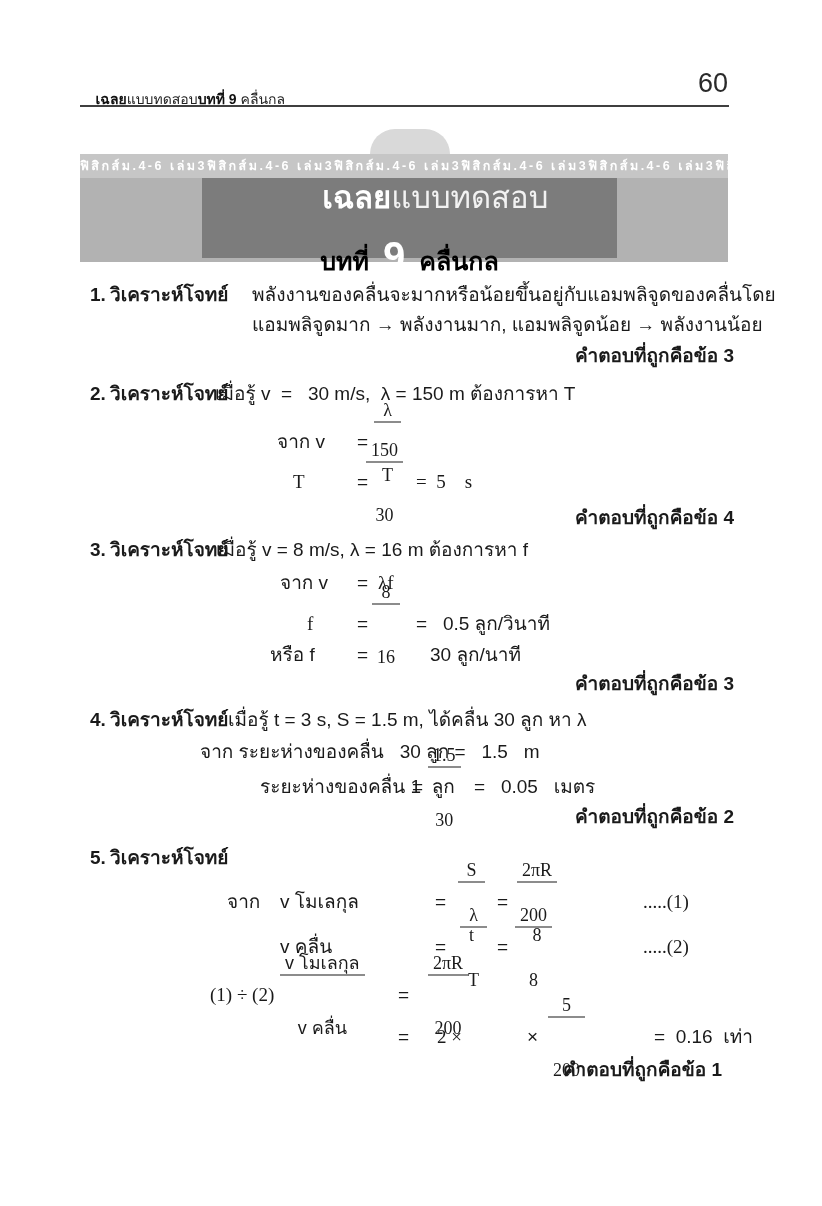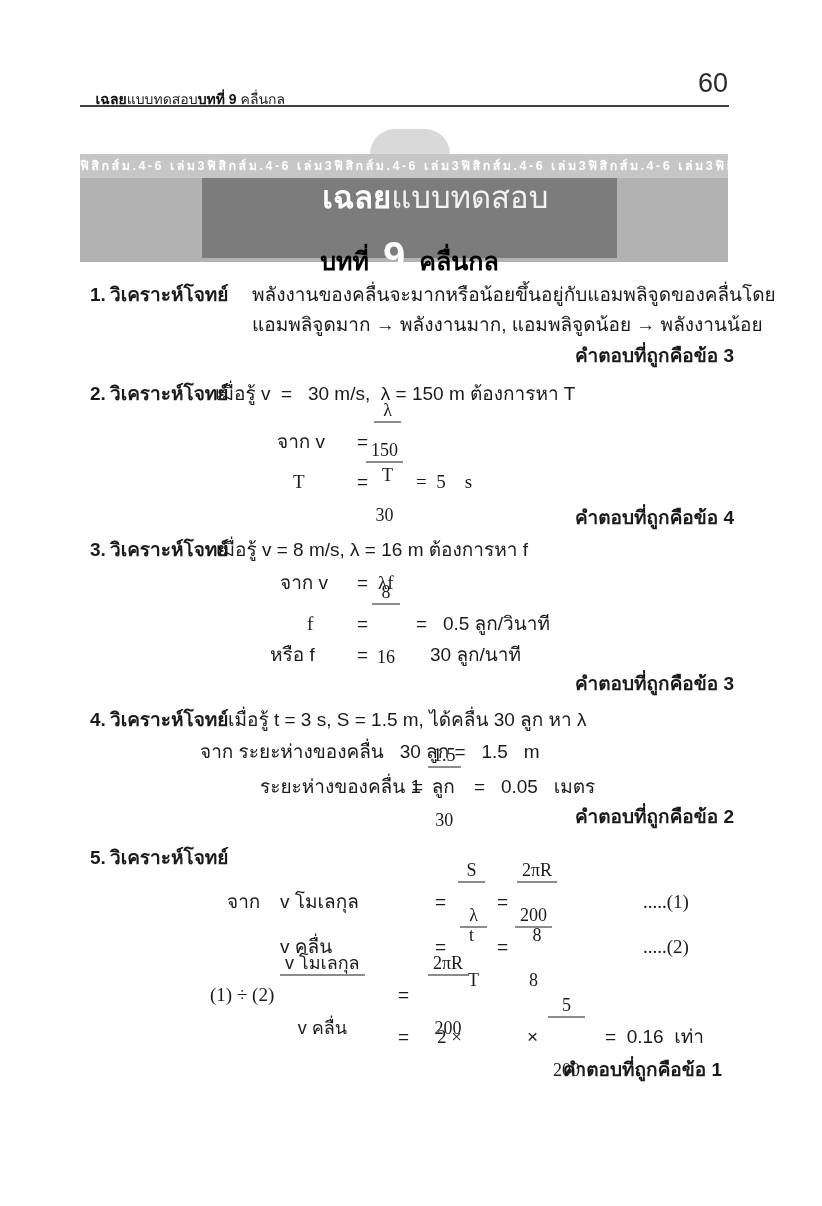--- a/index.html
+++ b/index.html
@@ -169,17 +169,17 @@
     </span>
   </div>
   <div class="frow" style="top:1014px;height:46px;">
     <span class="c" style="left:398px;">=</span>
     <span class="c serif" style="left:437px;">2 ×</span>
     <span class="c" style="left:527px;">×</span>
     <span class="frac serif" style="left:548px;">
       <span class="fn">5</span>
       <span class="fd">200</span>
     </span>
-    <span class="c" style="left:605px;">=  0.16  เท่า</span>
+    <span class="c" style="left:654px;">=  0.16  เท่า</span>
   </div>
   <div class="answer" style="top:1058px;right:100px;">คำตอบที่ถูกคือข้อ 1</div>
 
 </div>
 
 </body></html>

